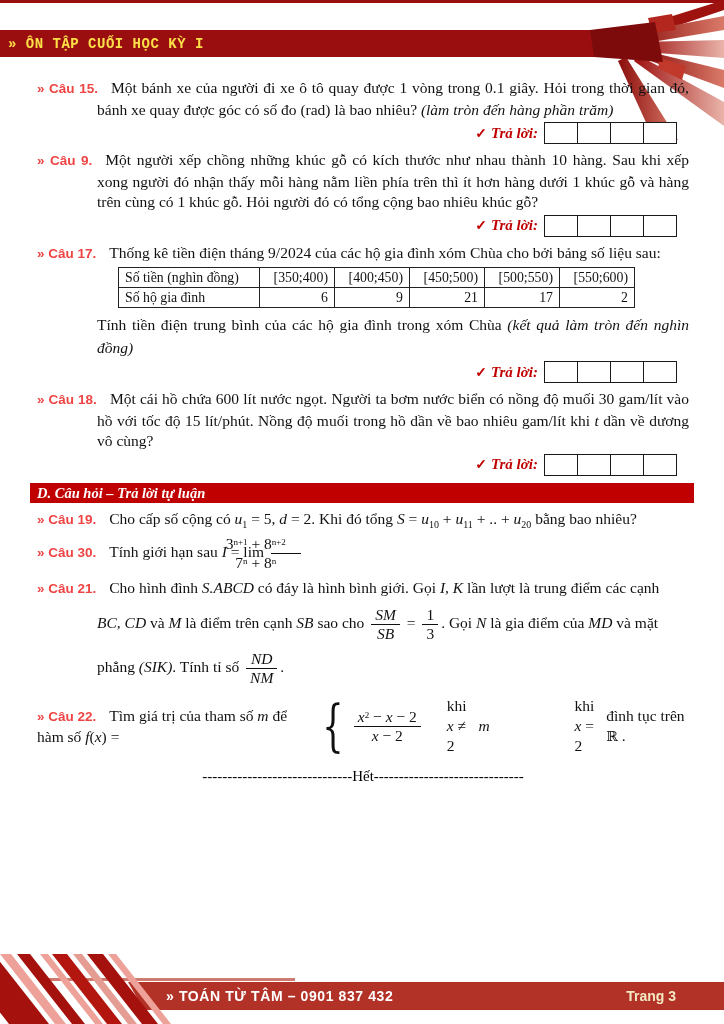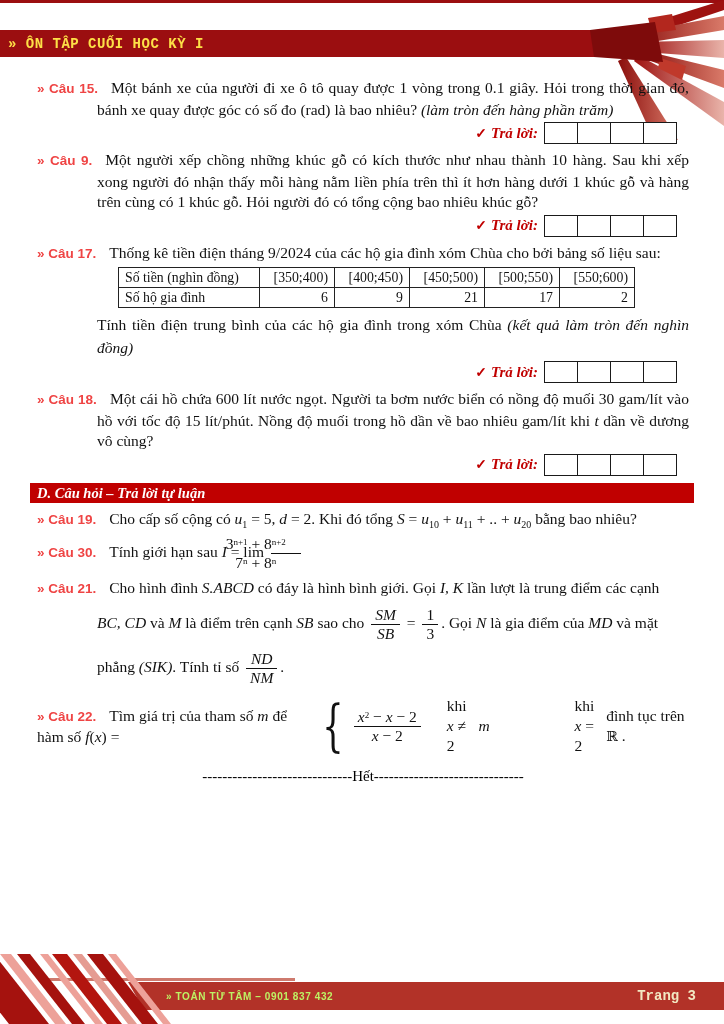--- a/index.html
+++ b/index.html
@@ -61,22 +61,22 @@
   .case-f{min-width:96px;display:inline-block;}
   .case-cond{margin-right:6px;}
 
   .het{color:#000000;text-align:center;margin-top:12px;font-size:15px;}
 
   
   .stripes{position:absolute;left:0;bottom:0;width:240px;height:70px;}
   .footer-accent{position:absolute;left:45px;bottom:43px;width:250px;height:3px;background:#CE7A6E;}
   .footer-bar{position:absolute;left:128px;right:0;bottom:14px;height:28px;background:#B23228;display:flex;align-items:center;
               clip-path:polygon(0 0,100% 0,100% 100%,16px 100%);}
-  .brand{font-family:"Liberation Sans",sans-serif;font-weight:bold;color:#bef264;font-size:10px;letter-spacing:.6px;margin-left:38px;white-space:nowrap;}
-  .pagenum{font-family:Liberation Mono, monospace;font-weight:bold;color:#F2E8C2;font-size:14px;margin-left:auto;margin-right:28px;white-space:nowrap;}
+  .brand{font-family:"Liberation Sans",sans-serif;font-weight:bold;color:#ffffff;font-size:14px;letter-spacing:.6px;margin-left:38px;white-space:nowrap;}
+  .pagenum{font-family:Liberation Sans, sans-serif;font-weight:bold;color:#F2E8C2;font-size:14px;margin-left:auto;margin-right:48px;white-space:nowrap;}
 </style>
 </head>
 <body>
 
 <div class="page">
 
   <div class="top-line"></div>
 
   <div class="header-bar">
     <span class="header-title">» ÔN TẬP CUỐI HỌC KỲ I</span>

